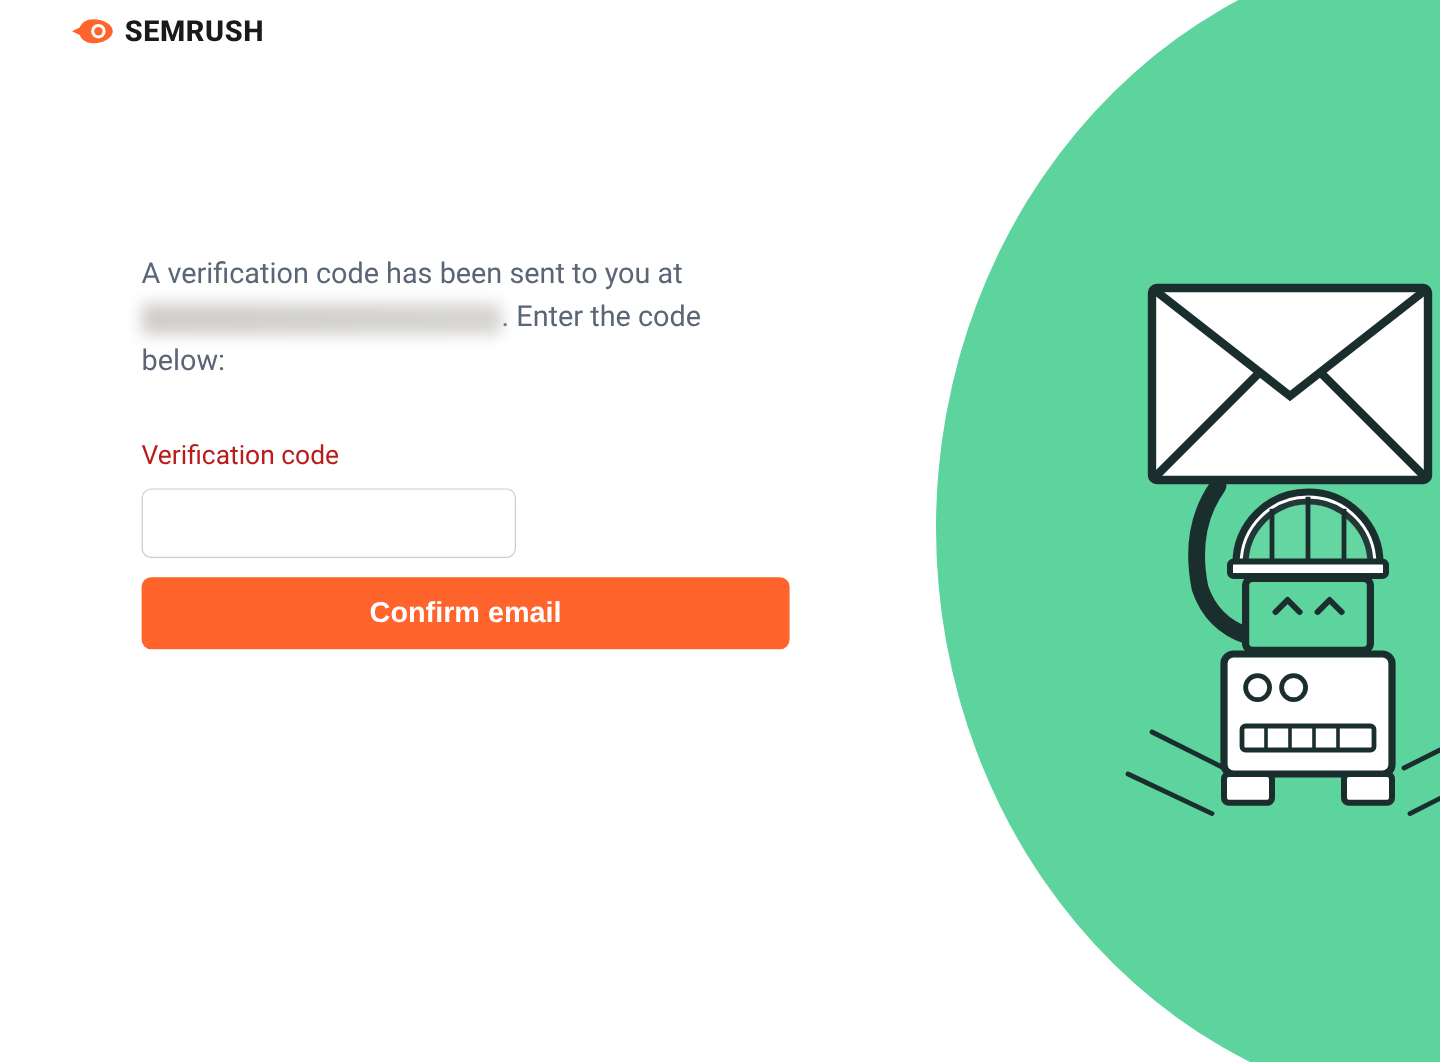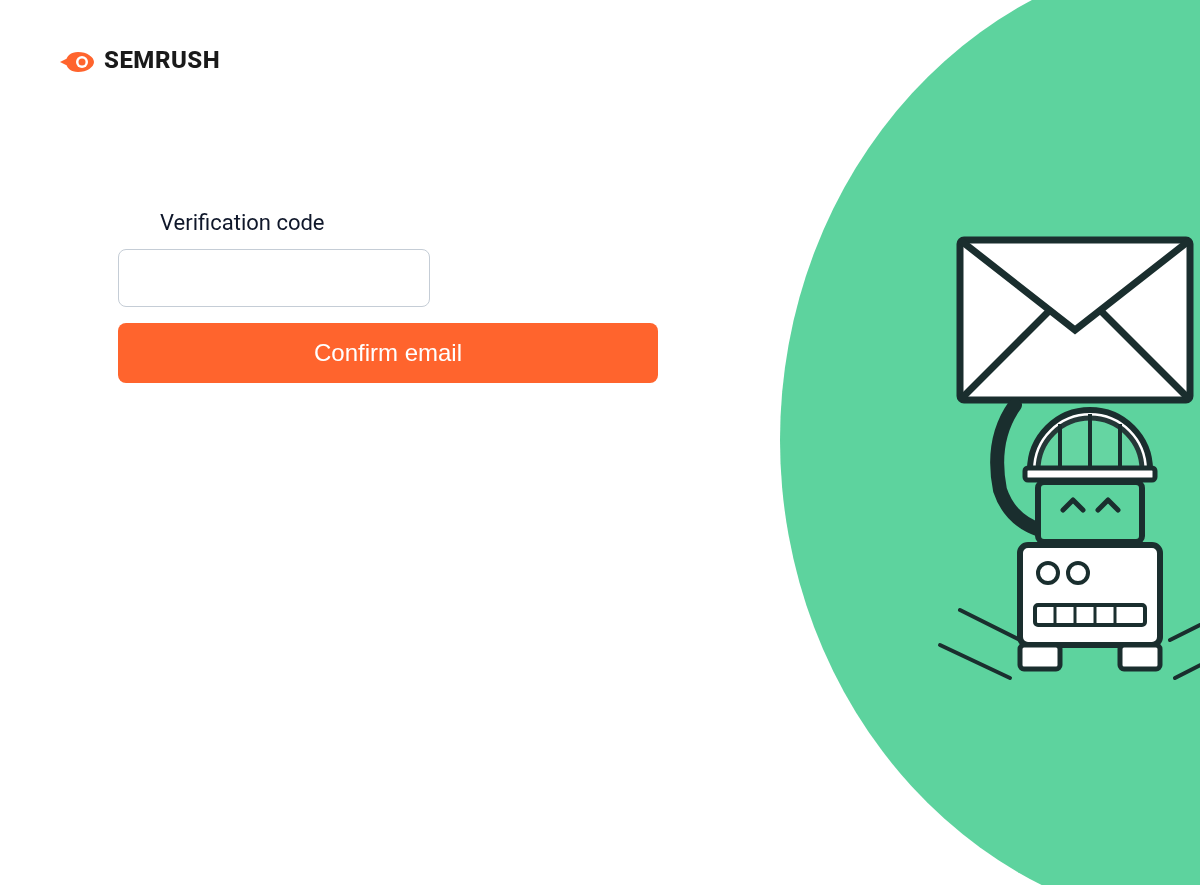--- a/index.html
+++ b/index.html
@@ -10,24 +10,24 @@
     body {
       font-family: -apple-system, BlinkMacSystemFont, 'Segoe UI', Roboto, Helvetica, Arial, sans-serif;
       background: #fff;
       width: 1200px;
       height: 885px;
       overflow: hidden;
       position: relative;
     }
     .logo {
       position: absolute;
-      top: 46px;
+      top: 12px;
       left: 60px;
       display: flex;
-      align-items: flex-end;
+      align-items: center;
       gap: 8px;
     }
     .logo-icon {
       width: 36px;
       height: 24px;
     }
     .logo-text {
       font-size: 24px;
       font-weight: 800;
       letter-spacing: 0.5px;
@@ -57,23 +57,22 @@
       width: 300px;
       height: 26px;
       background: linear-gradient(90deg, #bbb8b5 0%, #c5c3c0 100%);
       filter: blur(6px);
       vertical-align: middle;
       border-radius: 4px;
       opacity: 0.7;
     }
     .field-label {
       font-size: 22px;
-      color: #0f172a;
+      color: #b91c1c;
       margin-bottom: 14px;
-      margin-left: 42px;
     }
     .code-input {
       width: 312px;
       height: 58px;
       border: 1px solid #c5cdd6;
       border-radius: 8px;
       font-size: 20px;
       padding: 0 16px;
       outline: none;
       margin-bottom: 16px;
@@ -84,21 +83,21 @@
       margin-bottom: 48px;
     }
     .confirm-button {
       width: 540px;
       height: 60px;
       background: #ff642d;
       border: none;
       border-radius: 8px;
       color: #fff;
       font-size: 24px;
-      font-weight: 400;
+      font-weight: 700;
       cursor: pointer;
       margin-bottom: 34px;
     }
     .help-text {
       font-size: 21px;
       color: #1a1a1a;
       line-height: 1.6;
     }
     .email-link {
       color: #006dca;
@@ -136,20 +135,24 @@
   <svg class="logo-icon" viewBox="0 0 36 24">
     <path d="M 6 12 C 6 6 11 2 18 2 C 27 2 34 7 34 12 C 34 17 27 22 18 22 C 11 22 6 18 6 12 Z M 0 12 L 8 8 L 8 16 Z" fill="#ff642d"></path>
     <circle cx="22" cy="12" r="6" fill="#fff"></circle>
     <circle cx="22" cy="12" r="3.5" fill="#ff642d"></circle>
   </svg>
   <span class="logo-text">SEMRUSH</span>
 </div>
 
 <div class="content">
 
+  <p class="description">
+    <span>A verification code has been sent to you at </span>
+    <span class="blurred-email"></span><span>. Enter the code below:</span>
+  </p>
 
   <div class="field-label">Verification code</div>
 
   <input type="text" class="code-input" style="">
 
 
   <button class="confirm-button">Confirm email</button>
 
 </div>
 

